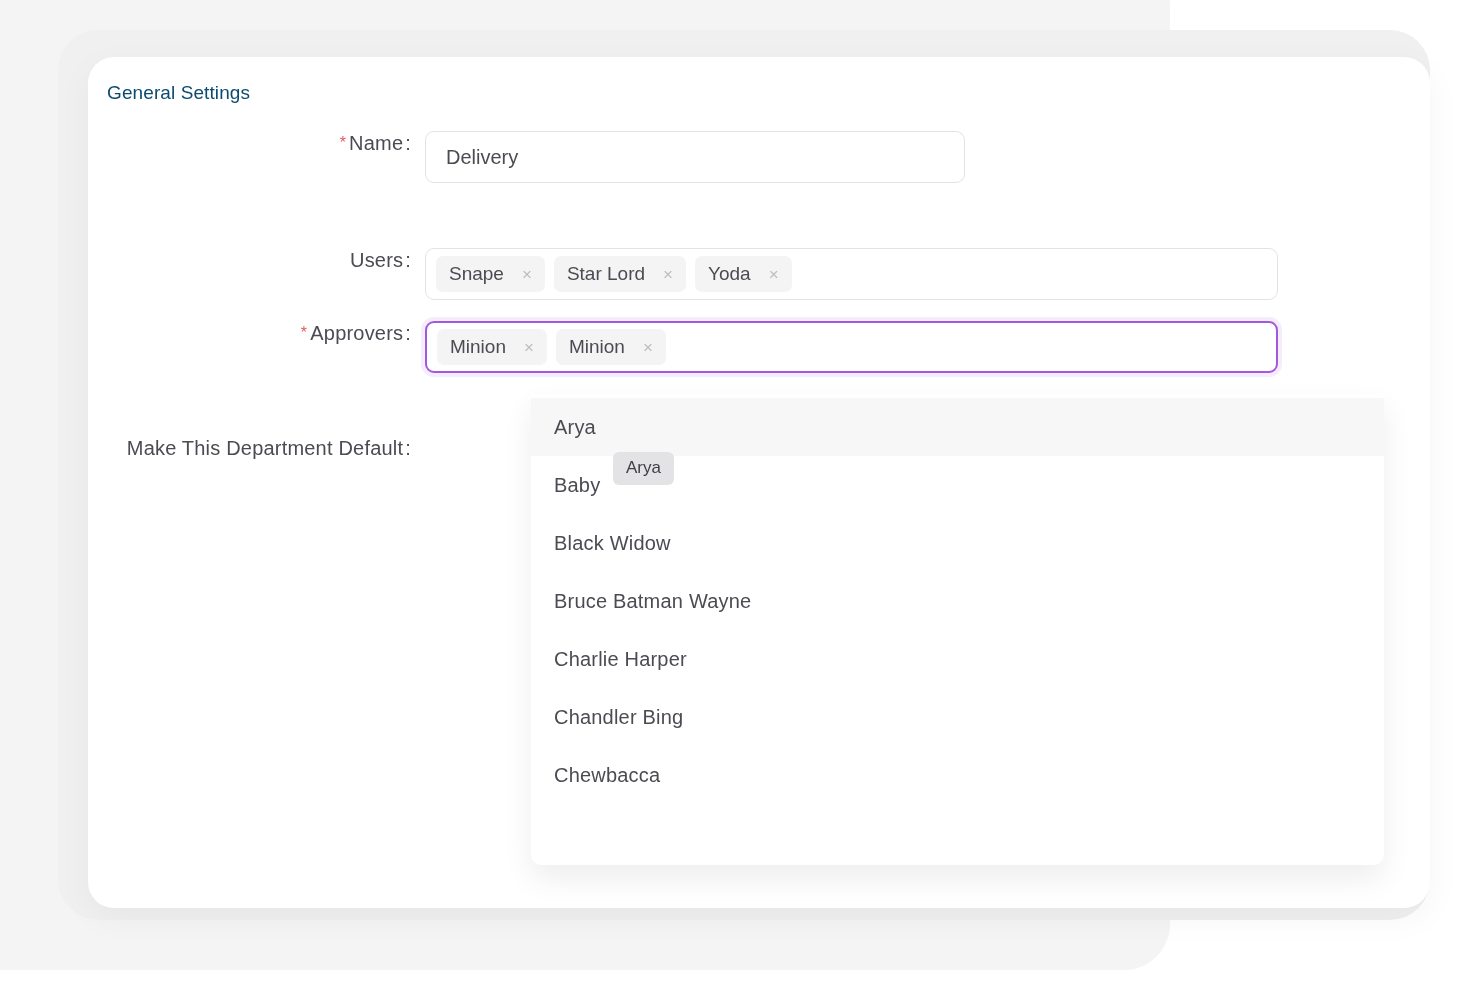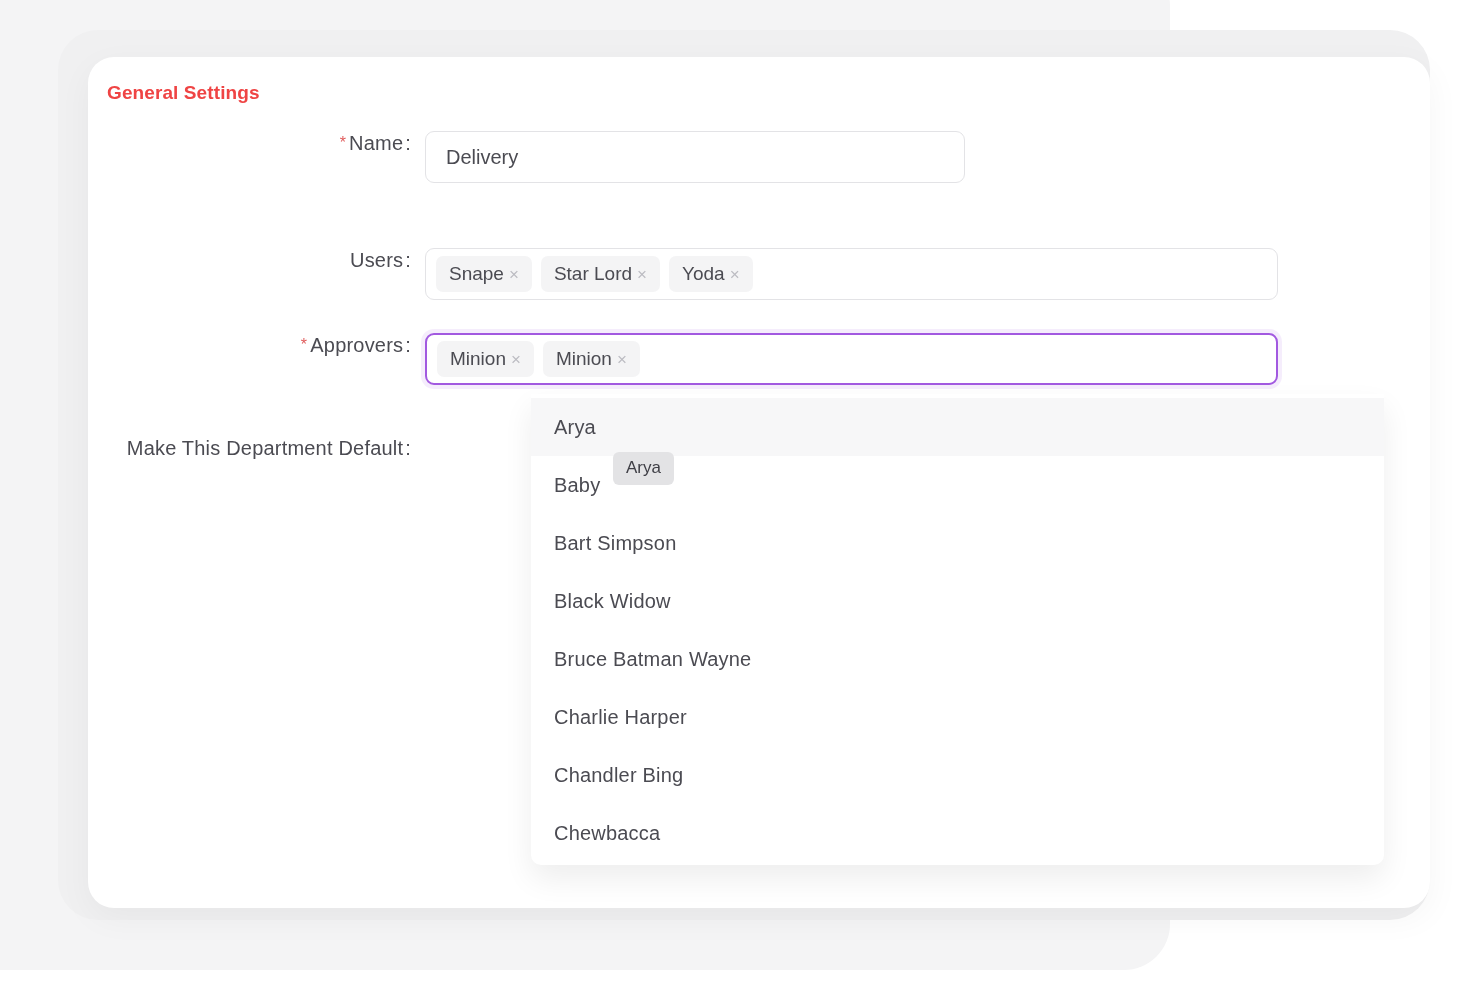--- a/index.html
+++ b/index.html
@@ -50,22 +50,22 @@
     background: #ffffff;
     border-radius: 26px;
     box-shadow: 0 10px 34px rgba(0,0,0,0.045);
   }
 
   .card-title {
     position: absolute;
     left: 107px;
     top: 82px;
     font-size: 19px;
-    font-weight: bold;
-    color: #ef4444;
+    font-weight: normal;
+    color: #0c4a6e;
     letter-spacing: 0.1px;
   }
 
   
   .form-row {
     position: absolute;
     display: flex;
     align-items: flex-start;
   }
 
@@ -114,21 +114,21 @@
     gap: 9px;
   }
   .chips-input.focused {
     border: 2px solid #a259e0;
     box-shadow: 0 0 0 4px rgba(162,89,224,0.11);
   }
 
   .chip {
     display: inline-flex;
     align-items: center;
-    gap: 5px;
+    gap: 18px;
     height: 36px;
     padding: 0 13px;
     background: #f4f4f5;
     border-radius: 7px;
     font-size: 19px;
     color: #4b4b52;
     white-space: nowrap;
   }
   .chip-x {
     color: #bcbcc2;
@@ -210,21 +210,21 @@
         <span>Star Lord</span>
         <span class="chip-x">×</span>
       </span>
       <span class="chip">
         <span>Yoda</span>
         <span class="chip-x">×</span>
       </span>
     </div>
   </div>
 
-  <div class="form-row" style="left:45px; top:333px;">
+  <div class="form-row" style="left:45px; top:321px;">
     <div class="field-label">
       <span class="req">*</span><span>Approvers</span><span class="colon">:</span>
     </div>
     <div class="chips-input focused">
       <span class="chip">
         <span>Minion</span>
         <span class="chip-x">×</span>
       </span>
       <span class="chip">
         <span>Minion</span>
@@ -240,23 +240,20 @@
   </div>
 
   <div class="dropdown">
     <div class="dd-item active">
         <span>Arya</span>
       </div>
     <div class="dd-item">
         <span>Baby</span>
       </div>
     <div class="dd-item">
-        <span>Bart Simpson</span>
-      </div>
-    <div class="dd-item">
         <span>Black Widow</span>
       </div>
     <div class="dd-item">
         <span>Bruce Batman Wayne</span>
       </div>
     <div class="dd-item">
         <span>Charlie Harper</span>
       </div>
     <div class="dd-item">
         <span>Chandler Bing</span>

